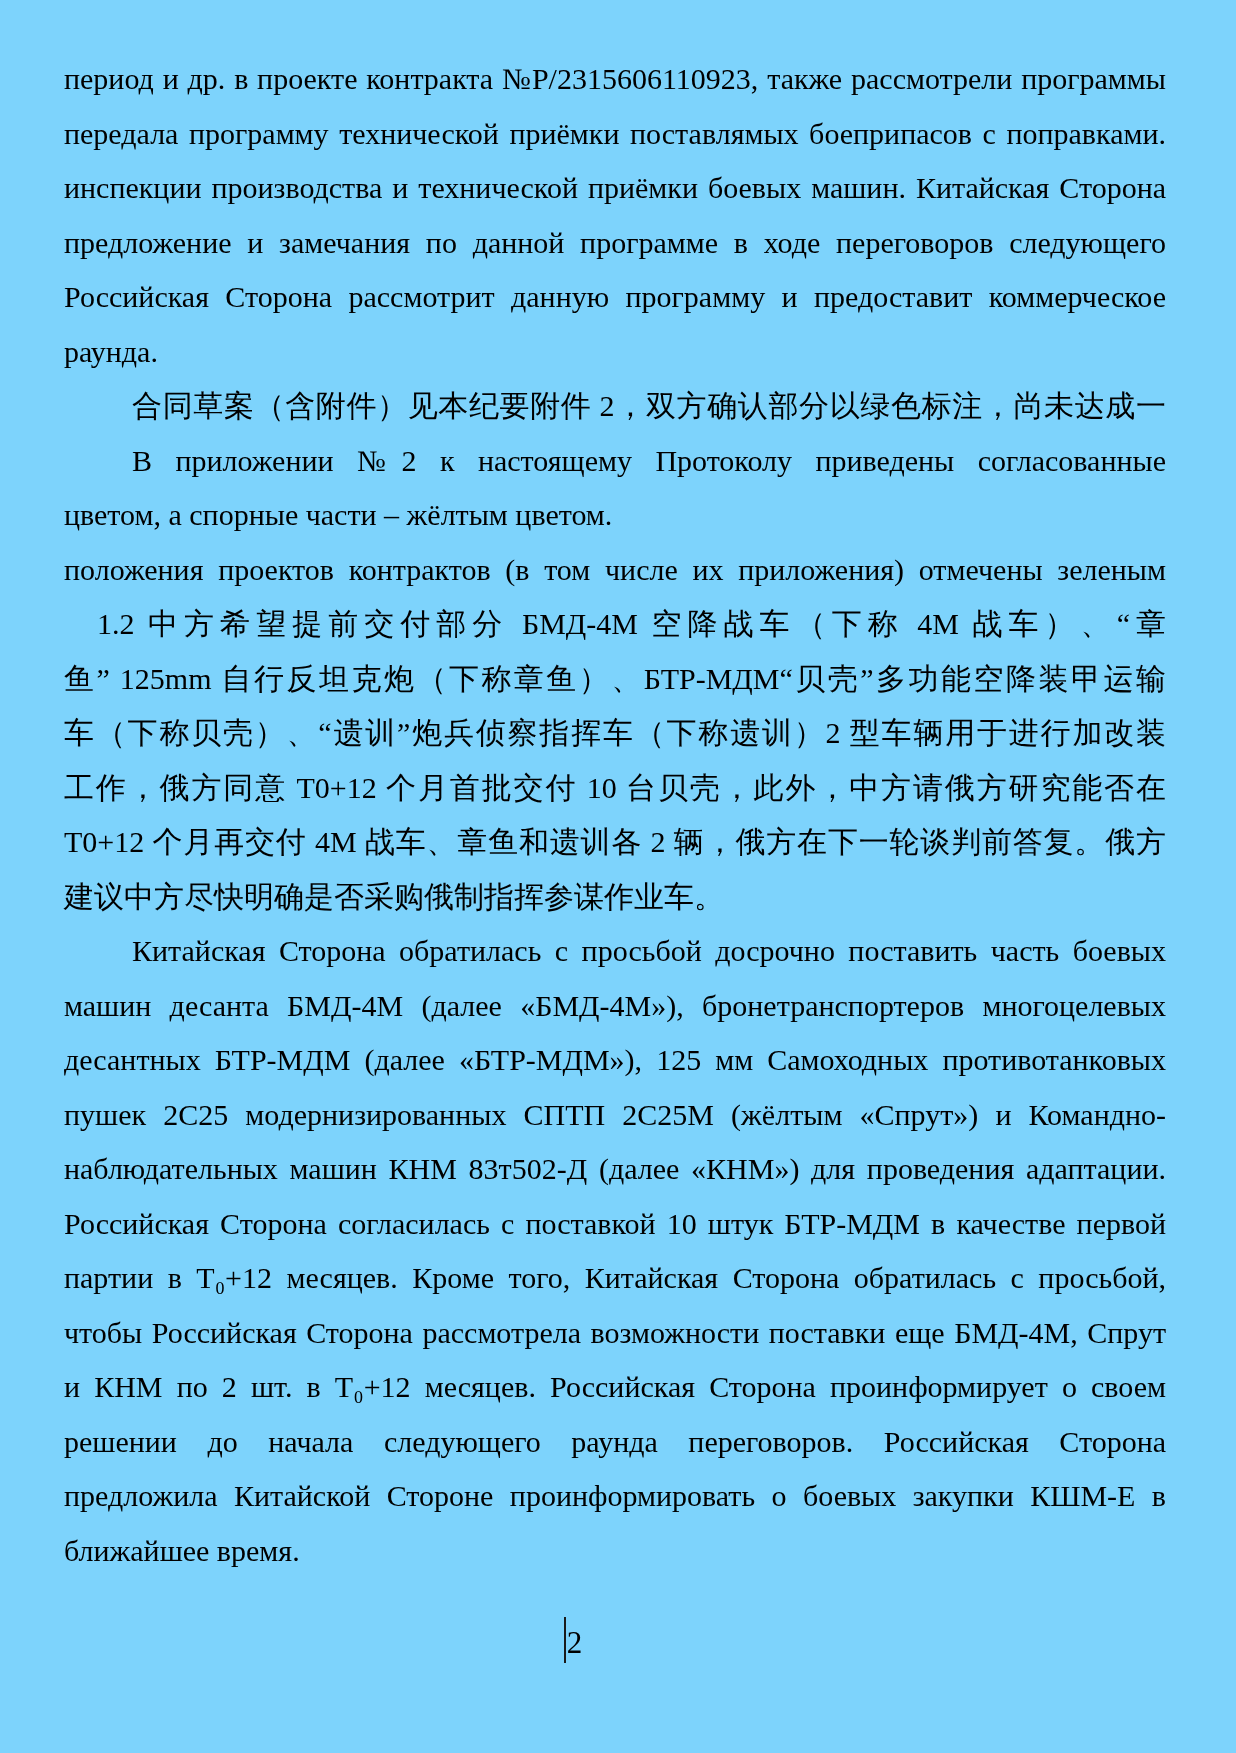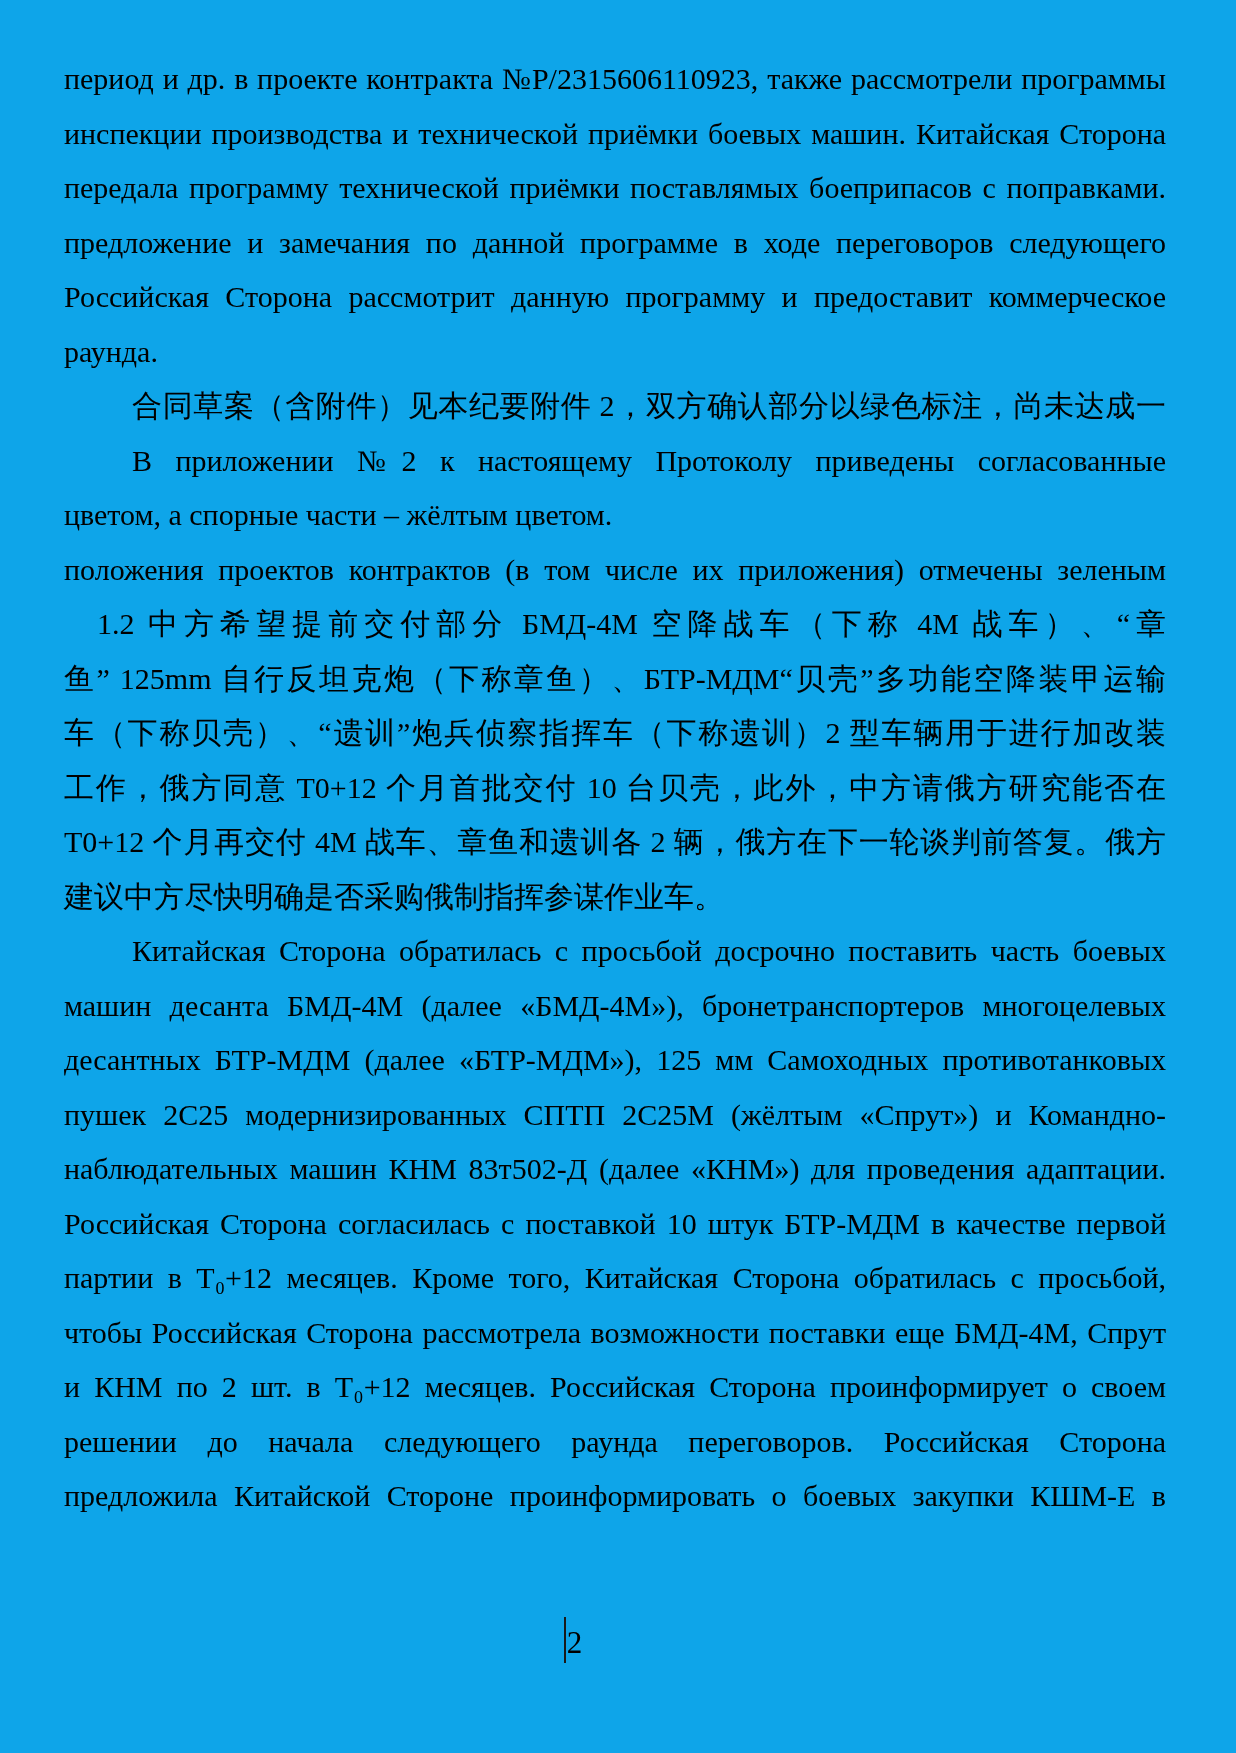--- a/index.html
+++ b/index.html
@@ -4,21 +4,21 @@
 <style>
   html, body {
     margin: 0;
     padding: 0;
     background: #ffffff;
   }
   .page {
     position: relative;
     width: 1236px;
     height: 1753px;
-    background: #0ea5e9;
+    background: #7dd3fc;
     overflow: hidden;
     font-family: "Liberation Serif", "DejaVu Serif", serif;
     color: #000000;
   }
   .content {
     position: absolute;
     top: 52px;
     left: 64px;
     width: 1102px;
     font-size: 30px;
@@ -61,22 +61,22 @@
   .pagenum { display: inline-block; }
 </style>
 </head>
 <body>
 
 <div class="page">
   <div class="content">
 
     <div class="para no-indent">
       <div class="line first">период и др. в проекте контракта №Р/2315606110923, также рассмотрели программы</div>
+      <div class="line">передала программу технической приёмки поставлямых боеприпасов с поправками.</div>
       <div class="line">инспекции производства и технической приёмки боевых машин. Китайская Сторона</div>
-      <div class="line">передала программу технической приёмки поставлямых боеприпасов с поправками.</div>
       <div class="line">предложение и замечания по данной программе в ходе переговоров следующего</div>
       <div class="line">Российская Сторона рассмотрит данную программу и предоставит коммерческое</div>
       <div class="line last">раунда.</div>
     </div>
 
     <div class="para indent-lg">
       <div class="line first">合同草案（含附件）见本纪要附件 2，双方确认部分以绿色标注，尚未达成一</div>
     </div>
 
     <div class="para indent-lg">
@@ -99,20 +99,21 @@
       <div class="line">машин десанта БМД-4М (далее «БМД-4М»), бронетранспортеров многоцелевых</div>
       <div class="line">десантных БТР-МДМ (далее «БТР-МДМ»), 125 мм Самоходных противотанковых</div>
       <div class="line">пушек 2С25 модернизированных СПТП 2С25М (жёлтым «Спрут») и Командно-</div>
       <div class="line">наблюдательных машин КНМ 83т502-Д (далее «КНМ») для проведения адаптации.</div>
       <div class="line">Российская Сторона согласилась с поставкой 10 штук БТР-МДМ в качестве первой</div>
       <div class="line">партии в Т₀+12 месяцев. Кроме того, Китайская Сторона обратилась с просьбой,</div>
       <div class="line">чтобы Российская Сторона рассмотрела возможности поставки еще БМД-4М, Спрут</div>
       <div class="line">и КНМ по 2 шт. в Т₀+12 месяцев. Российская Сторона проинформирует о своем</div>
       <div class="line">решении до начала следующего раунда переговоров. Российская Сторона</div>
       <div class="line">предложила Китайской Стороне проинформировать о боевых закупки КШМ-Е в</div>
+      <div class="line last">ближайшее время.</div>
     </div>
 
   </div>
 
   <div class="footer">
     <span class="footer-inner"><span class="caret"></span><span class="pagenum">2</span></span>
   </div>
 </div>
 
 </body></html>

